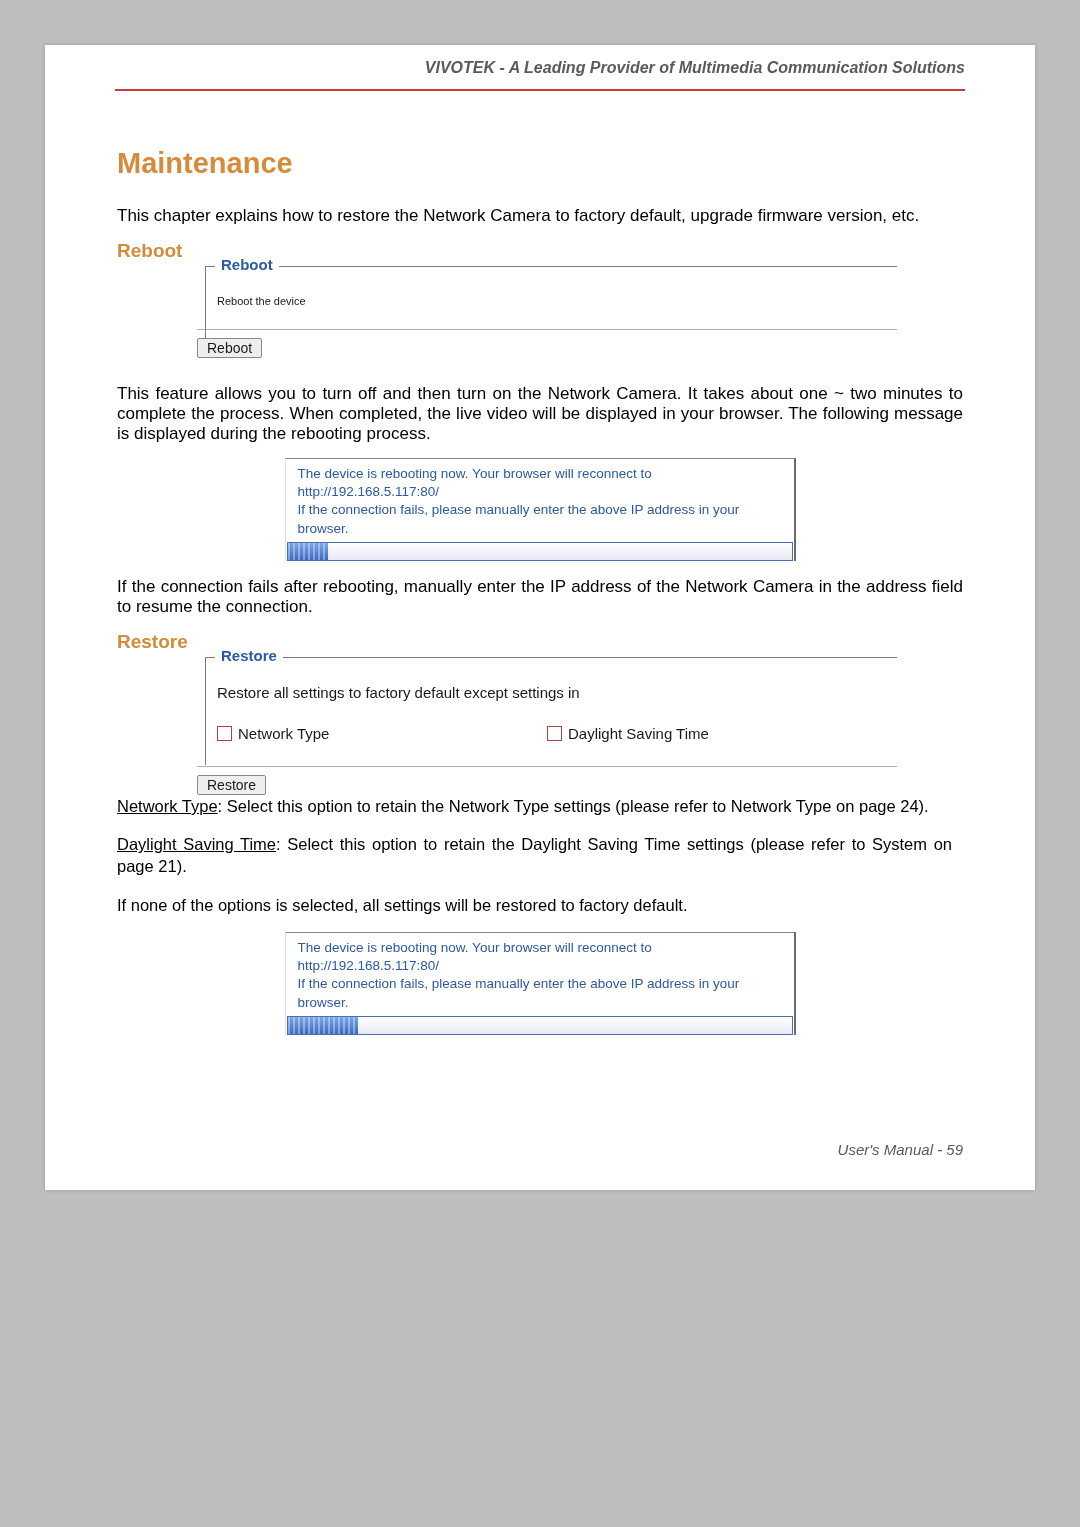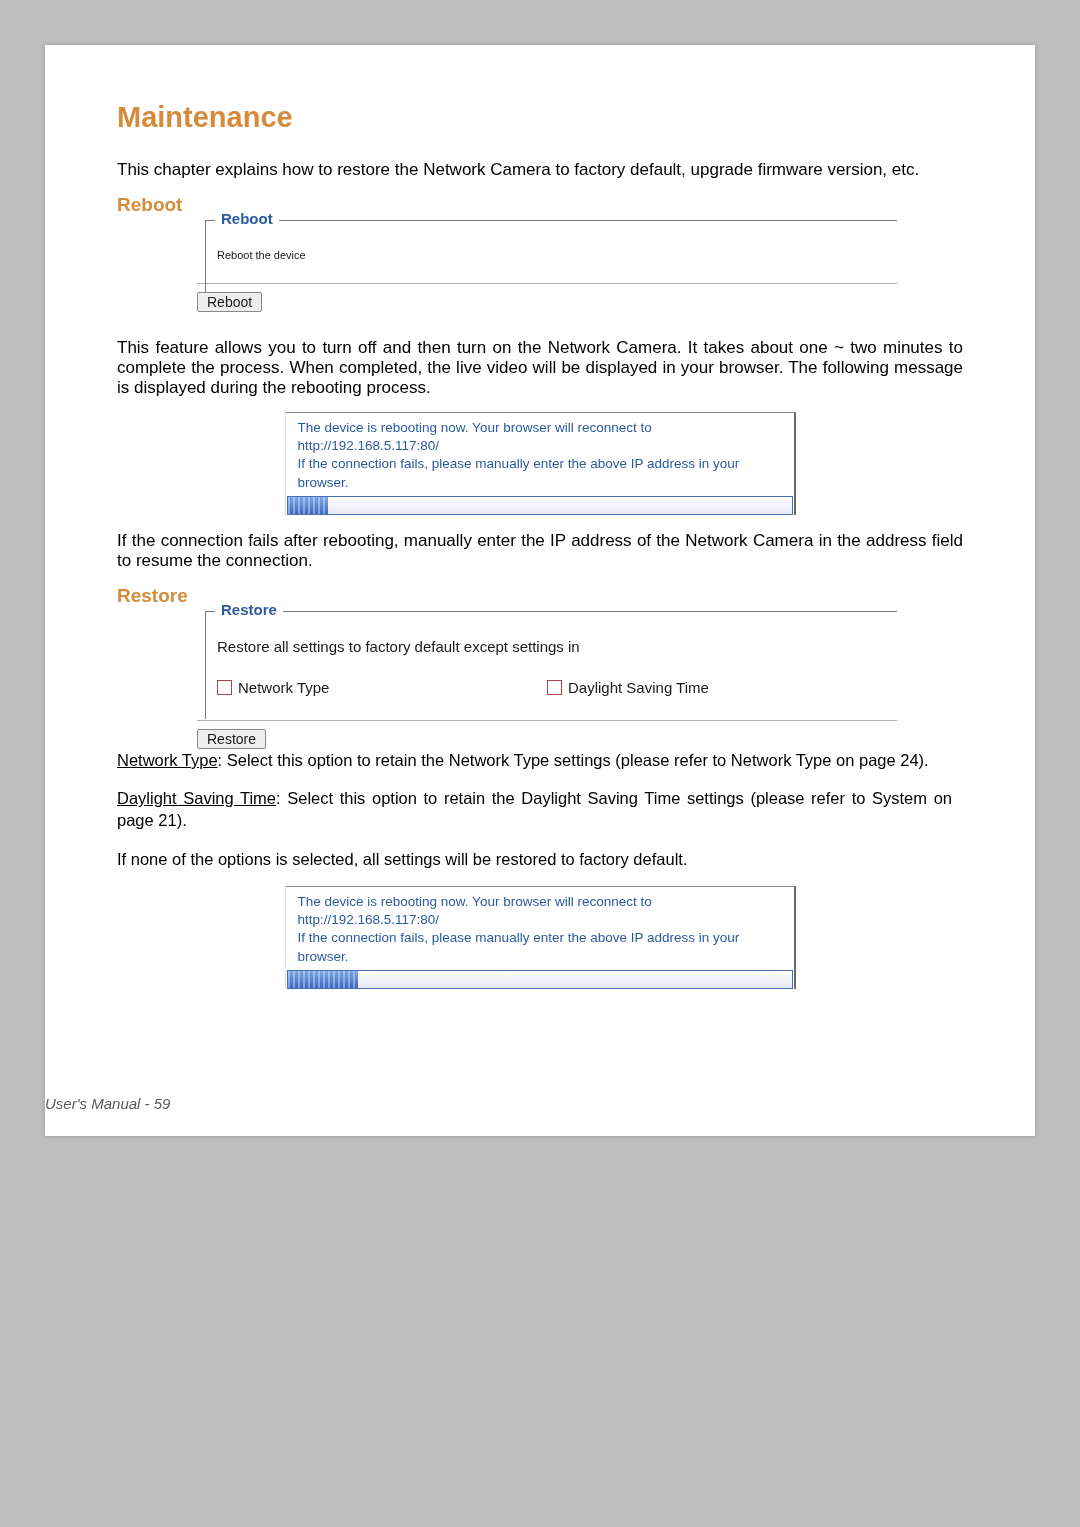--- a/index.html
+++ b/index.html
@@ -168,31 +168,35 @@
   }
   .underline { text-decoration: underline; }
   .sub-para {
     font-size: 16.5px;
     color: #000;
     margin: 0 11px 16px 0;
     text-align: justify;
     line-height: 1.35;
   }
   .footer {
-    padding: 40px 72px 24px 0;
+    text-align: right;
+    padding: 40px 72px 32px 0;
     font-style: italic;
     color: #5a5a5a;
     font-size: 15px;
   }
 </style>
 </head>
 <body>
 
 <div class="page">
 
+  <div class="header-bar">
+    <div class="header-text">VIVOTEK - A Leading Provider of Multimedia Communication Solutions</div>
+  </div>
 
   <div class="content">
 
     <h1 class="title">Maintenance</h1>
 
     <p class="body-text">This chapter explains how to restore the Network Camera to factory default, upgrade firmware version, etc.</p>
 
     
     <h2 class="section-label">Reboot</h2>
 

